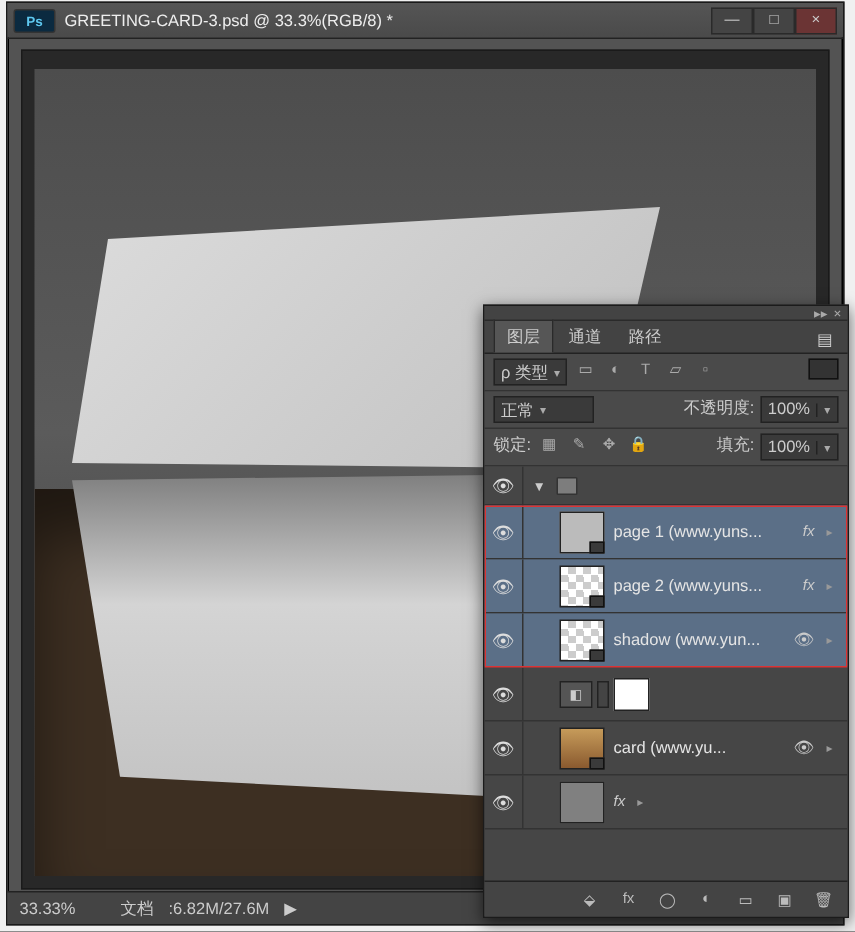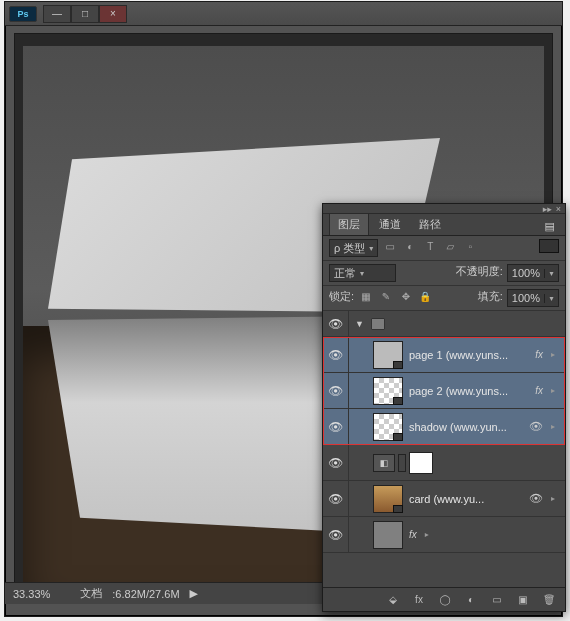--- a/index.html
+++ b/index.html
@@ -13,21 +13,21 @@
   .winbtns { display: flex; gap: 0; }
   .winbtn { width: 28px; height: 18px; background: #444; border: 1px solid #2a2a2a; color: #ccc; display:flex; align-items:center; justify-content:center; cursor:pointer; font-size:10px; }
   .winbtn:last-child { background:#6b3434; }
   .canvaswrap { position: absolute; left: 9px; top: 31px; right: 9px; bottom: 23px; background: #282828; border: 1px solid #1a1a1a; }
   .canvas { position:absolute; left:8px; top:12px; right:8px; bottom:8px; background: linear-gradient(#4d4d4d, #5b5b5b 45%, #373737 100%); overflow:hidden; }
   .floor { position:absolute; left:0; right:0; bottom:0; height:48%; background: #3d2f22; box-shadow: inset 0 30px 40px rgba(0,0,0,.5); }
   .card { position:absolute; left:25px; top:92px; width:400px; height:395px; }
   .card-top { position:absolute; inset:0 0 55% 0; background: linear-gradient(135deg,#dcdcdc,#bfbfbf); clip-path: polygon(6% 12%, 98% 0%, 88% 98%, 0% 96%); }
   .card-fold { position:absolute; top:45%; left:0; right:0; bottom:0; background: linear-gradient(#7f7f7f,#d4d4d4 40%, #c3c3c3); clip-path: polygon(0% 2%, 88% 0%, 80% 100%, 8% 93%); }
 
-  .statusbar { position:absolute; left:0; right:0; bottom:12px; height:22px; background:#444; border-top:1px solid #222; display:flex; align-items:center; padding:0 8px; gap:10px; color:#ccc; }
+  .statusbar { position:absolute; left:0; right:0; bottom:0; height:22px; background:#444; border-top:1px solid #222; display:flex; align-items:center; padding:0 8px; gap:10px; color:#ccc; }
   .statusbar .arrow { cursor:pointer; color:#ccc; }
   .sep { width:10px; }
 
   
   .panel { position:absolute; right:4px; top:203px; width:244px; height:409px; background:#494949; border:1px solid #1b1b1b; box-shadow: 0 3px 10px rgba(0,0,0,.6); display:flex; flex-direction:column; }
   .panel-handle { height:10px; background:#434343; border-bottom:1px solid #2a2a2a; display:flex; justify-content:flex-end; align-items:center; padding-right:4px; gap:4px; }
   .panel-handle span { color:#aaa; font-size:9px; cursor:pointer; }
   .panel-tabs { height:22px; display:flex; align-items:flex-end; padding:0 6px; background:#434343; border-bottom:1px solid #222; gap:2px; }
   .ptab { padding:3px 8px; color:#ccc; cursor:pointer; font-size:11px; }
   .ptab.active { background:#565656; border:1px solid #2a2a2a; border-bottom:none; }
@@ -64,20 +64,21 @@
 
   .panelfoot { height:24px; background:#444; border-top:1px solid #222; display:flex; align-items:center; justify-content:flex-end; gap:10px; padding:0 8px; }
   .panelfoot .miniicon { color:#bbb; }
 </style>
 </head>
 <body>
 
 <div class="app">
   <div class="titlebar">
     <div class="ps-icon">Ps</div>
+    <div class="title">GREETING-CARD-3.psd @ 33.3%(RGB/8) *</div>
     <div class="winbtns">
       <div class="winbtn">—</div>
       <div class="winbtn">□</div>
       <div class="winbtn">×</div>
     </div>
   </div>
 
   <div class="canvaswrap">
     <div class="canvas">
       <div class="floor"></div>

